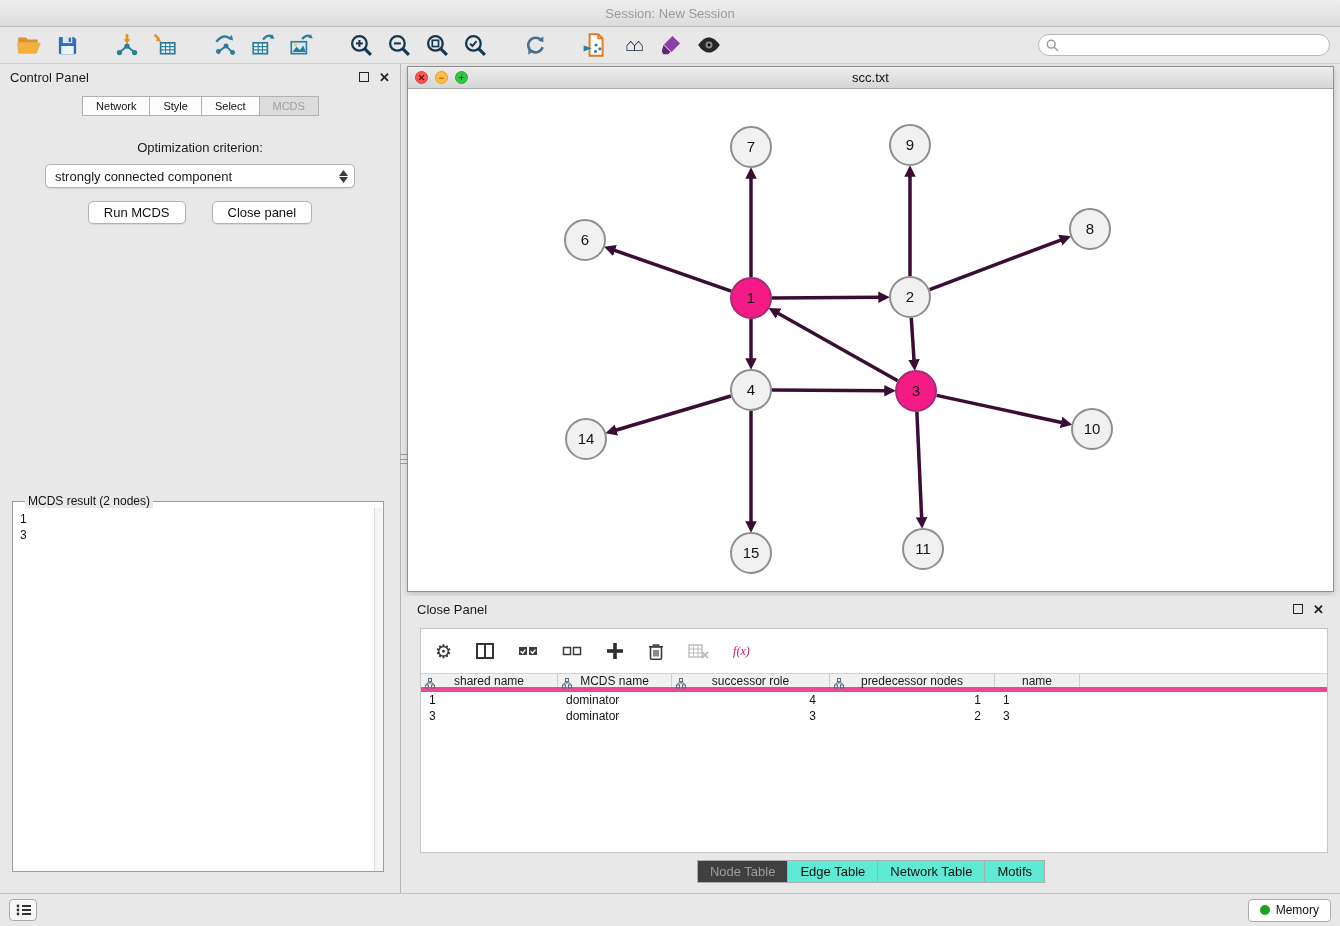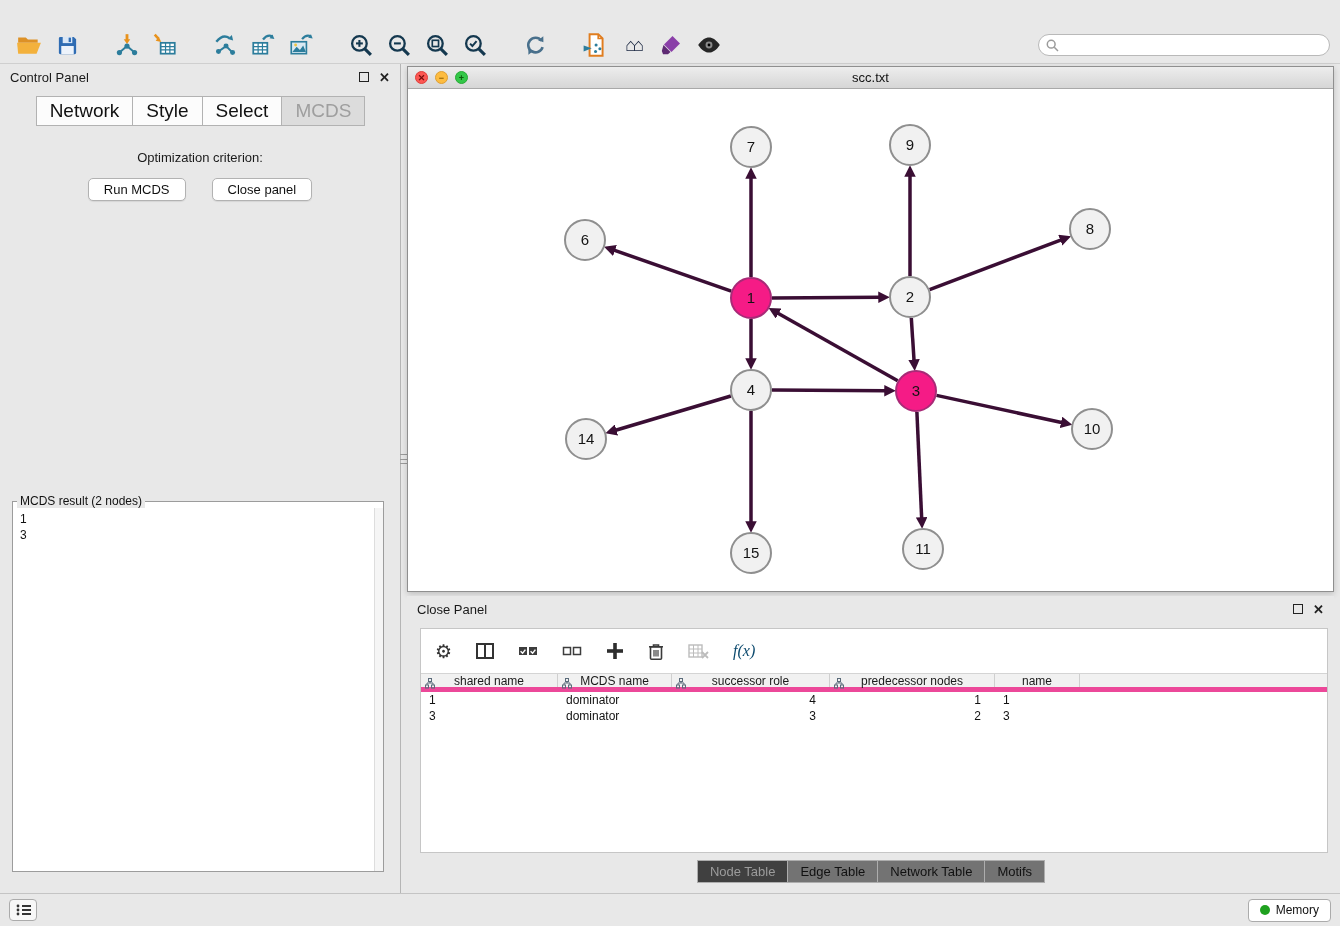--- a/index.html
+++ b/index.html
@@ -27,37 +27,37 @@
   .control-panel { position:absolute; left:0; top:64px; width:401px; height:829px;
     background:#e8e8e8; border-right:1px solid #b5b5b5; }
   .panel-header { height:26px; display:flex; align-items:center; padding:0 10px; }
   .panel-title { font-size:13px; color:#1a1a1a; }
   .panel-controls { margin-left:auto; display:flex; align-items:center; gap:10px; }
   .float-icon { width:10px; height:10px; border:1.5px solid #222; display:inline-block; cursor:pointer; }
   .close-icon { font-size:13px; font-weight:bold; color:#222; cursor:pointer; line-height:1; }
 
   .cp-tabs { display:flex; justify-content:center; margin-top:6px; }
   .cp-tab { background:#fcfcfc; border:1px solid #b2b2b2; margin-right:-1px;
-    padding:3px 13px; font-size:19px; color:#111; cursor:pointer; }
+    padding:3px 13px; font-size:11px; color:#111; cursor:pointer; }
   .cp-tab.active { background:#dcdcdc; color:#9e9e9e; }
 
   .cp-opt-label { text-align:center; margin-top:24px; font-size:13px; }
   .dropdown { width:310px; height:24px; margin:9px auto 0; background:#fff;
     border:1px solid #b2b2b2; border-radius:5px; display:flex; align-items:center;
     padding:0 6px 0 9px; font-size:13px; cursor:pointer;
     box-shadow:0 1px 1px rgba(0,0,0,.08); }
   .dd-arrows { margin-left:auto; display:flex; flex-direction:column; align-items:center; gap:1px; }
   .cp-buttons { display:flex; justify-content:center; gap:26px; margin-top:13px; }
   .mac-btn { background:#fff; border:1px solid #b2b2b2; border-radius:5px; height:23px;
     padding:0 15px; font-size:13px; font-family:"Liberation Sans",sans-serif; cursor:pointer;
     box-shadow:0 1px 1px rgba(0,0,0,.08); color:#111; }
 
   .result-box { position:absolute; left:12px; top:430px; width:372px; height:378px;
     border:1px solid #9c9c9c; background:#fff; }
-  .result-box legend { font-size:12px; color:#111; background:#e8e8e8; padding:0 3px; margin-left:4px; }
+  .result-box legend { font-size:12px; color:#111; background:#e8e8e8; padding:0 3px; margin-left:12px; }
   .result-content { position:absolute; inset:0; padding:3px 7px; font-size:12px; line-height:16px; color:#111; }
   .result-scrollbar { position:absolute; right:0; top:0; bottom:0; width:9px;
     background:#f5f5f5; border-left:1px solid #ddd; }
 
   .v-grip { position:absolute; left:400px; top:452px; width:7px; height:14px;
     display:flex; flex-direction:column; justify-content:space-between; padding:2px 0; }
   .v-grip span { display:block; height:1px; background:#9a9a9a; }
 
   
   .network-window { position:absolute; left:407px; top:66px; width:927px; height:526px;
@@ -74,51 +74,52 @@
   .nw-canvas { position:absolute; left:0; top:22px; width:925px; height:502px; background:#fff; }
 
   
   .table-panel { position:absolute; left:407px; top:596px; width:927px; height:293px; background:#e8e8e8; }
   .tp-header { height:26px; display:flex; align-items:center; padding:0 10px; }
   .table-block { position:absolute; left:13px; top:32px; width:908px; height:225px;
     background:#fff; border:1px solid #c6c6c6; }
   .tb-toolbar { height:44px; display:flex; align-items:center; padding:0 14px; gap:24px; }
   .tb-tool { background:none; border:none; cursor:pointer; display:flex; align-items:center; }
   .gear-char { font-size:19px; color:#333; line-height:1; }
-  .fx { font-family:"Liberation Serif", serif; font-style:italic; font-size:16px; color:#0c4a6e; }
+  .fx { font-family:"Liberation Serif", serif; font-style:italic; font-size:12px; color:#be185d; }
   .tb-header { display:flex; height:19px; background:#f1f1f1;
     border-top:1px solid #d4d4d4; border-bottom:5px solid #ec4899; }
   .th { position:relative; display:flex; align-items:center; justify-content:center;
     border-right:1px solid #cfcfcf; font-size:12px; color:#1a1a1a; cursor:pointer; }
   .th .col-icon { position:absolute; left:4px; top:4px; }
   .tb-row { display:flex; height:16px; align-items:center; font-size:12px; color:#111; }
   .td { overflow:hidden; white-space:nowrap; }
   .al { text-align:left; padding:0 8px; }
   .ar { text-align:right; padding:0 14px 0 8px; }
 
   .tp-tabs { position:absolute; bottom:6px; left:0; right:0; display:flex; justify-content:center; }
-  .tp-tab { background:#737373; border:1px solid #adadad; margin-right:-1px;
+  .tp-tab { background:#5eead4; border:1px solid #adadad; margin-right:-1px;
     padding:3px 12px; font-size:13px; color:#111; cursor:pointer; }
   .tp-tab.active { background:#404040; color:#9b9b9b; }
 
   
   .statusbar { position:absolute; left:0; bottom:0; width:100%; height:33px; background:#e8e8e8;
     border-top:1px solid #c4c4c4; display:flex; align-items:center; padding:0 9px; }
   .list-btn { width:28px; height:22px; background:#f7f7f7; border:1px solid #ababab;
     border-radius:4px; display:flex; align-items:center; justify-content:center; cursor:pointer; }
   .memory-btn { margin-left:auto; height:23px; background:#fff; border:1px solid #ababab;
     border-radius:4px; display:flex; align-items:center; gap:6px; padding:0 11px;
     font-size:12px; cursor:pointer; color:#111; }
   .memory-dot { width:10px; height:10px; border-radius:50%; background:#1fa11f; }
 </style>
 </head>
 <body>
 
 <div class="app">
 
+  <div class="titlebar">Session: New Session</div>
 
   <div class="toolbar">
     <button class="tool-btn">
       <svg viewBox="0 0 24 24" width="26" height="26">
         <path d="M2 5h7l2 2h9v3H2z" fill="#dd9126"></path>
           <path d="M1 10h22l-4 10H2z" fill="#f3b13c"></path>
       </svg>
     </button>
     <button class="tool-btn">
       <svg viewBox="0 0 24 24" width="23" height="23">
@@ -257,20 +258,31 @@
         <span class="close-icon">✕</span>
       </span>
     </div>
     <div class="cp-tabs">
       <div class="cp-tab">Network</div>
       <div class="cp-tab">Style</div>
       <div class="cp-tab">Select</div>
       <div class="cp-tab active">MCDS</div>
     </div>
     <div class="cp-opt-label">Optimization criterion:</div>
+    <div class="dropdown">
+      <span>strongly connected component</span>
+      <span class="dd-arrows">
+        <svg width="9" height="6" viewBox="0 0 9 6">
+            <path d="M4.5 0 9 6H0z" fill="#3c3c3c"></path>
+          </svg>
+        <svg width="9" height="6" viewBox="0 0 9 6">
+            <path d="M4.5 6 0 0h9z" fill="#3c3c3c"></path>
+          </svg>
+      </span>
+    </div>
     <div class="cp-buttons">
       <button class="mac-btn">Run MCDS</button>
       <button class="mac-btn">Close panel</button>
     </div>
     <fieldset class="result-box">
       <legend>MCDS result (2 nodes)</legend>
       <div class="result-content">
         <div>1</div>
         <div>3</div>
       </div>

